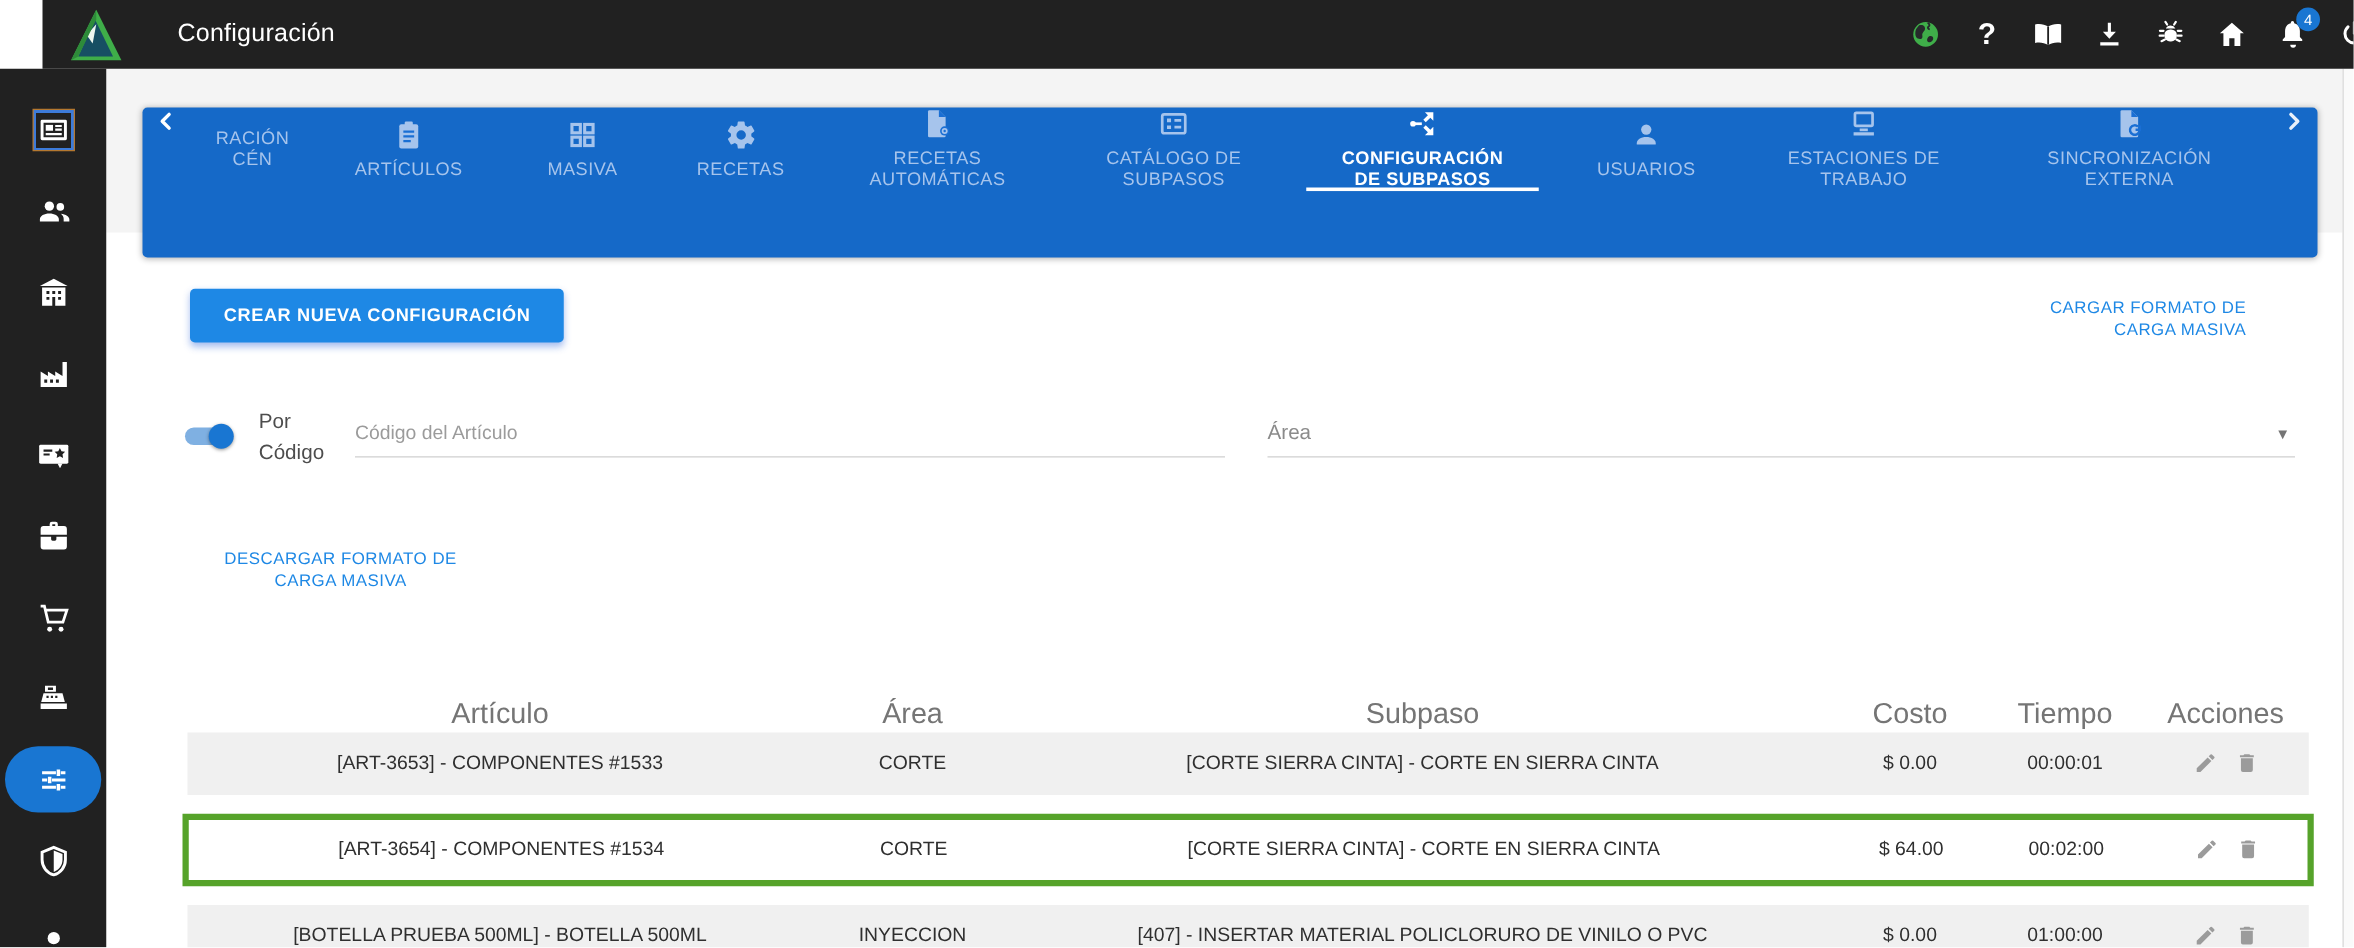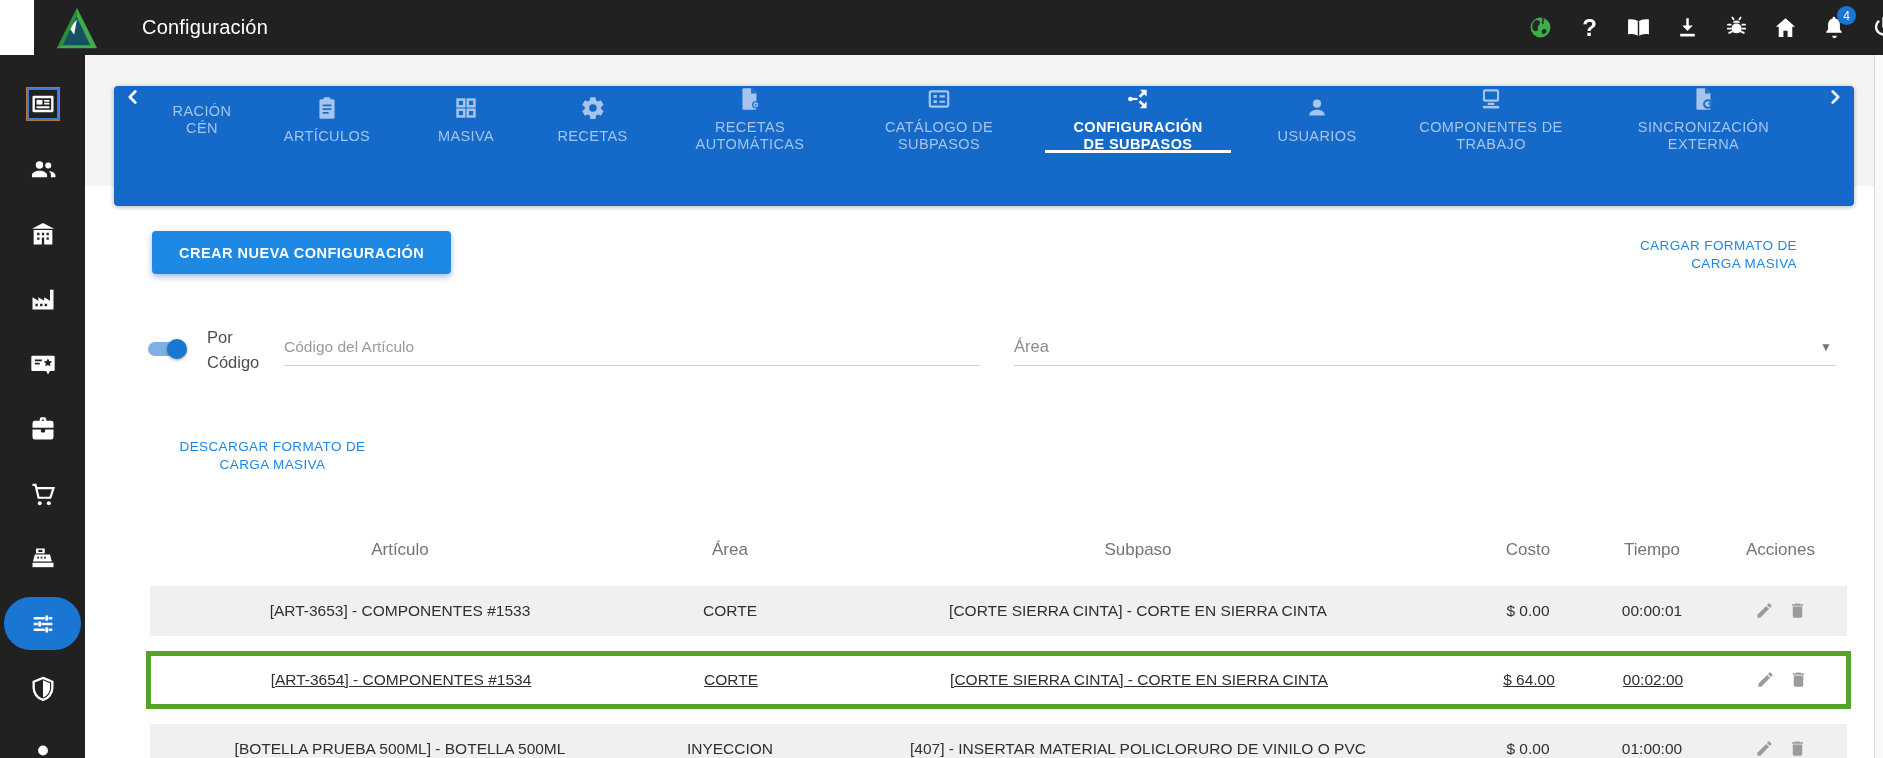--- a/index.html
+++ b/index.html
@@ -83,29 +83,29 @@
                 border-bottom:1px solid #cfcfcf; background:transparent; outline:none;
                 font-family:inherit; font-size:15.5px; color:#333; }
   .code-input::placeholder { color:#9b9b9b; }
   .area-select { position:absolute; left:1014px; top:328px; width:822px; height:38px;
                  border-bottom:1px solid #cfcfcf; display:flex; align-items:center;
                  justify-content:space-between; cursor:pointer; }
   .area-label { font-size:16.5px; color:#8b8b8b; }
   .area-arrow { color:#757575; font-size:12px; margin-right:4px; }
 
   
-  .t-head { position:absolute; left:150px; top:524px; width:1697px; height:52px; display:grid;
+  .t-head { position:absolute; left:150px; top:544px; width:1697px; height:52px; display:grid;
             grid-template-columns:500px 160px 656px 124px 124px 133px; align-items:center;
-            color:#757575; font-size:17px; }
+            color:#757575; font-size:23px; }
   .t-head div { text-align:center; }
   .t-rows { position:absolute; left:150px; top:586px; width:1697px; }
   .t-row { display:grid; grid-template-columns:500px 160px 656px 124px 124px 133px; align-items:center;
            height:50px; background:#f0f0f0; margin-bottom:15px; font-size:15.5px; color:#2f2f2f; }
   .t-row > div { text-align:center; white-space:nowrap; overflow:hidden; }
-  .t-row.hl { background:#fff; border:5px solid #56a32a; height:58px; margin-left:-4px; margin-right:-4px;text-decoration:underline; }
+  .t-row.hl { background:#fff; border:5px solid #56a32a; height:58px; margin-left:-4px; margin-right:-4px; }
   .actions { display:flex; justify-content:center; align-items:center; gap:13px; }
   .icon-btn { width:20px; height:20px; border:none; background:none; color:#9b9b9b; cursor:pointer; padding:0; }
   .icon-btn svg { width:19px; height:19px; fill:currentColor; }
 
   
   .scroll-track { position:absolute; right:0; top:55px; width:9px; height:703px; background:#fafafa;
                   border-left:1px solid #d7d7d7; z-index:25; }
 </style>
 </head>
 <body>
@@ -319,21 +319,21 @@
               <path d="M12 13.5c-4 0-7 2-7 4.5v1h14v-1c0-2.5-3-4.5-7-4.5z"></path>
             </svg></span>
           <span class="tab-label">USUARIOS</span>
         </div>
         <div class="tab">
           <span class="tab-icon"><svg viewBox="0 0 24 24" fill="none" stroke="currentColor" stroke-width="2">
               <rect x="5.5" y="4" width="13" height="9.5" rx="1"></rect>
               <path d="M4.5 19.5h15" stroke-width="2.4"></path>
               <rect x="9" y="15.5" width="6" height="2" fill="currentColor" stroke="none"></rect>
             </svg></span>
-          <span class="tab-label">COMPONENTES DE TRABAJO</span>
+          <span class="tab-label">ESTACIONES DE TRABAJO</span>
         </div>
         <div class="tab">
           <span class="tab-icon"><svg viewBox="0 0 24 24" fill="currentColor">
               <path d="M6 2h7l5 5v14a1 1 0 0 1-1 1H6a1 1 0 0 1-1-1V3a1 1 0 0 1 1-1z"></path>
               <path d="M13 2v5h5z" fill="#1a6fd4"></path>
               <path d="M17.9 14.1a3.5 3.5 0 1 0 1 3.4" fill="none" stroke="#1a6fd4" stroke-width="1.8"></path>
               <path d="M19.2 13.3v3.1h-3.1" fill="none" stroke="#1a6fd4" stroke-width="1.8"></path>
             </svg></span>
           <span class="tab-label">SINCRONIZACIÓN EXTERNA</span>
         </div>

